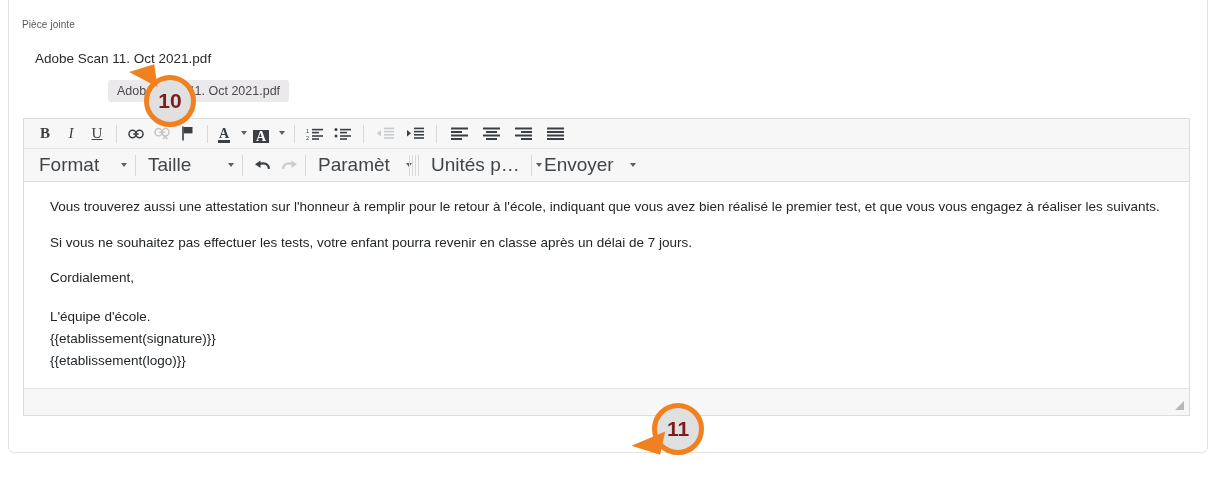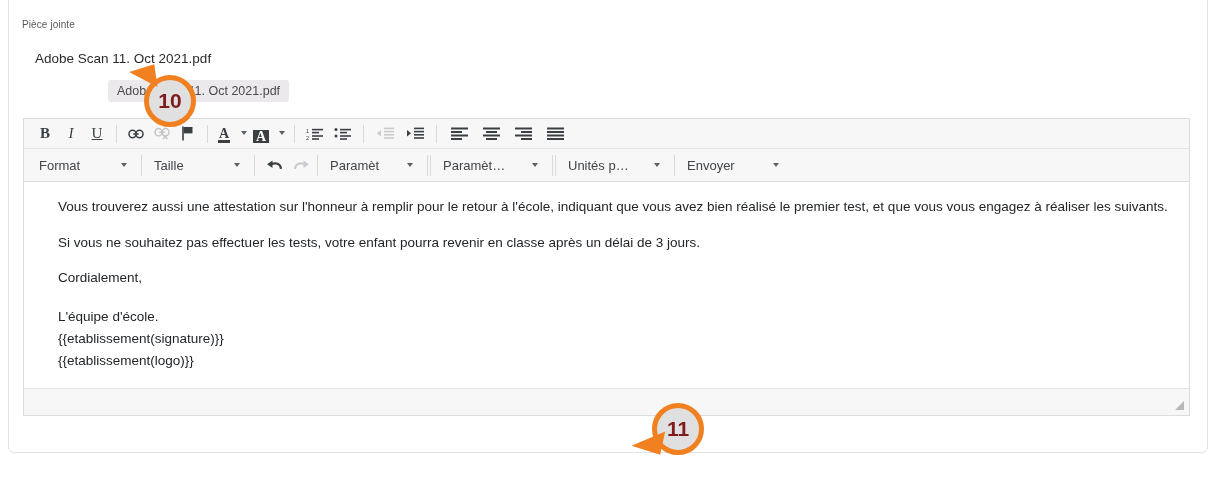--- a/index.html
+++ b/index.html
@@ -164,41 +164,41 @@
     border-right: 3.5px solid transparent;
     border-top: 4px solid #5a5f63;
     margin-left: 4px;
     margin-bottom: 2px;
   }
   .dd {
     display: inline-flex;
     align-items: center;
     justify-content: space-between;
     height: 22px;
-    padding: 0 13px 0 11px;
-    font-size: 13px;
+    padding: 0 7px 0 11px;
+    font-size: 19px;
     color: #40454a;
     cursor: default;
     white-space: nowrap;
   }
   .dd .caret { margin-left: 16px; margin-bottom: 0; }
 
   .body {
     position: absolute;
     left: 0;
     top: 64px;
     right: 0;
     bottom: 26px;
     padding: 16px 18px 0 18px;
     box-sizing: border-box;
     background: #fff;
     overflow: hidden;
   }
   .body p {
-    margin: 0 0 20px 16px;
+    margin: 0 0 20px 8px;
     font-size: 13.5px;
     color: #222629;
     line-height: 1.15;
   }
   .body p.tight { margin-bottom: 1px; line-height: 1.58; }
 
   .statusbar {
     position: absolute;
     left: 0; right: 0; bottom: 0;
     height: 26px;
@@ -456,40 +456,36 @@
             <path d="M12.5 6.3 C7 4.2 2.5 5.5 2 10.8" fill="none" stroke="#c9cccf" stroke-width="2.1"></path>
           </svg>
       </span>
       <span class="tb-sep2"></span>
       <span class="dd" style="width:83px">
         <span>Paramèt</span>
           <i class="caret"></i>
       </span>
       <span class="tb-sep2"></span>
       <span class="tb-sep2"></span>
-      <span class="dd" style="width:95px">
-        <span>Paramèt…</span>
-          <i class="caret"></i>
-      </span>
       <span class="tb-sep2"></span>
       <span class="tb-sep2"></span>
       <span class="dd" style="width:92px">
         <span>Unités p…</span>
           <i class="caret"></i>
       </span>
       <span class="tb-sep2"></span>
       <span class="dd" style="width:92px">
         <span>Envoyer</span>
           <i class="caret"></i>
       </span>
     </div>
 
     <div class="body">
       <p>Vous trouverez aussi une attestation sur l'honneur à remplir pour le retour à l'école, indiquant que vous avez bien réalisé le premier test, et que vous vous engagez à réaliser les suivants.</p>
-      <p>Si vous ne souhaitez pas effectuer les tests, votre enfant pourra revenir en classe après un délai de 3 jours.</p>
+      <p>Si vous ne souhaitez pas effectuer les tests, votre enfant pourra revenir en classe après un délai de 7 jours.</p>
       <p>Cordialement,</p>
       <p class="tight">L'équipe d'école.</p>
       <p class="tight">{{etablissement(signature)}}</p>
       <p class="tight">{{etablissement(logo)}}</p>
     </div>
 
     <div class="statusbar">
       <span class="resize-grip"></span>
     </div>
   </div>

